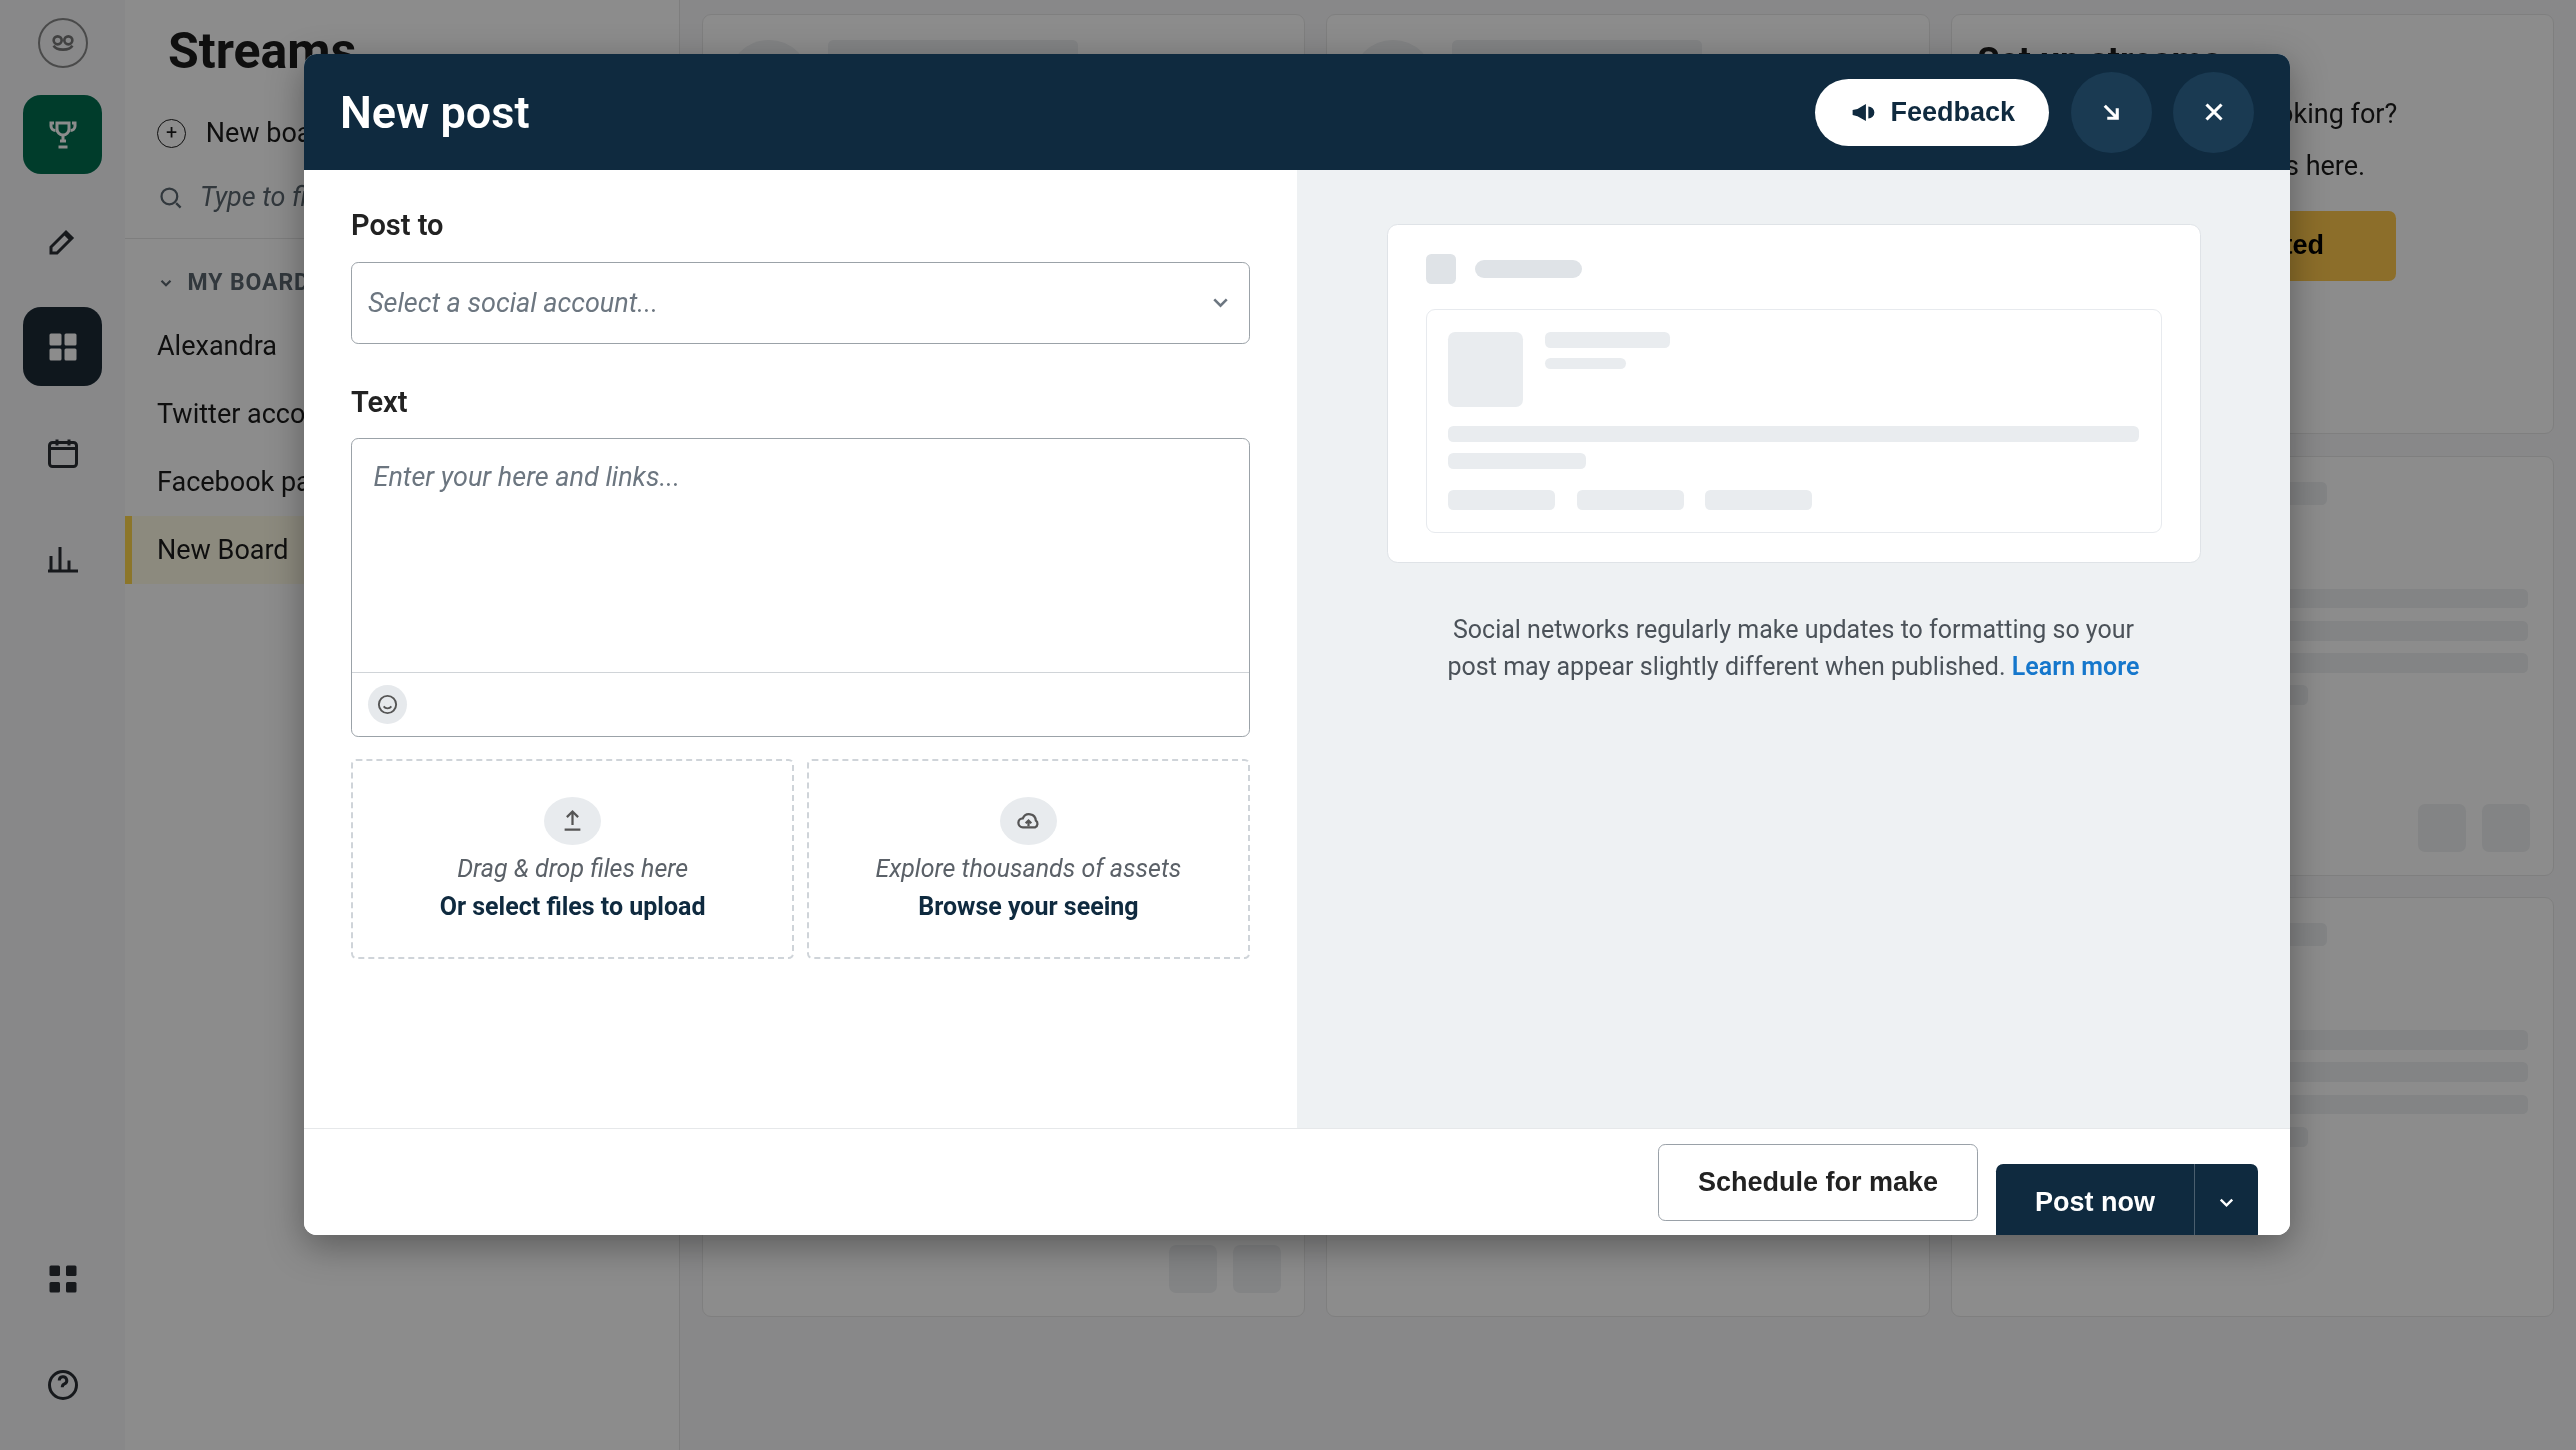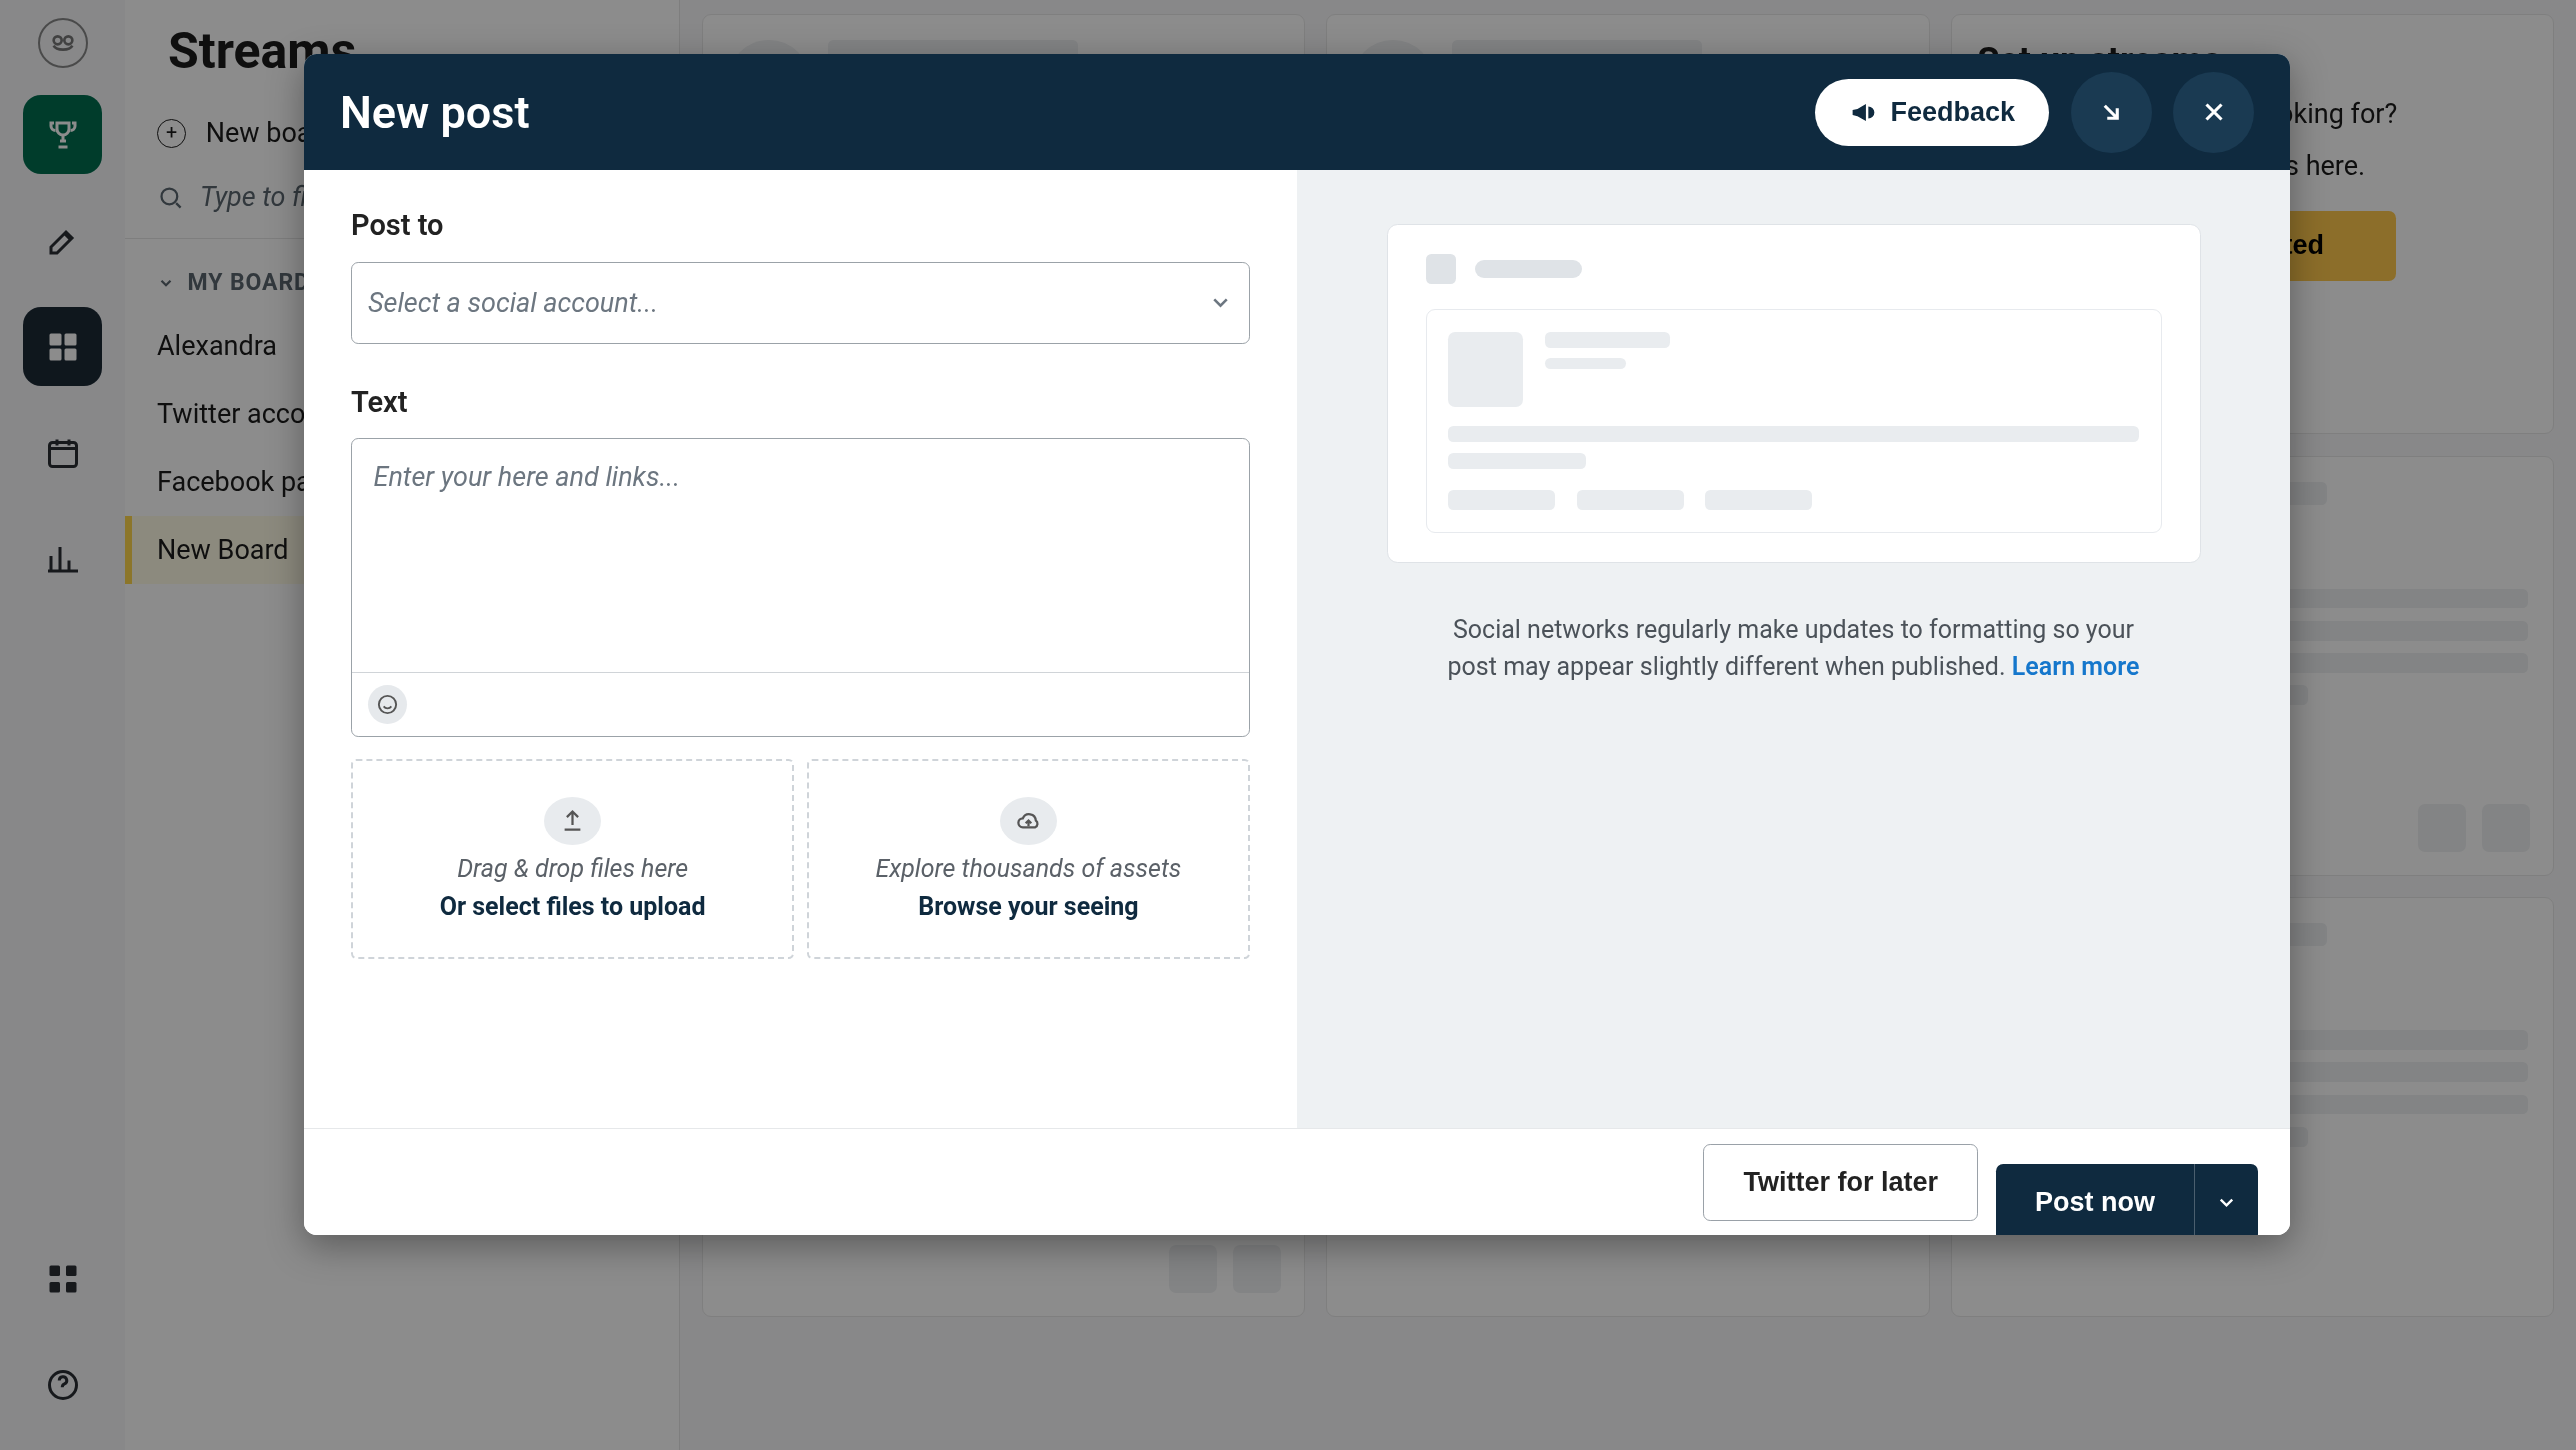--- a/index.html
+++ b/index.html
@@ -555,21 +555,21 @@
             </div>
         </div>
       </div>
       <div class="pv-note">
         <span>Social networks regularly make updates to formatting so your post may appear slightly different when published. </span><a href="#">Learn more</a>
       </div>
     </div>
   </div>
 
   <div class="modal-foot">
-    <button class="btn secondary">Twitter for later</button>
+    <button class="btn secondary">Schedule for make</button>
     <div class="btn-group">
       <button class="btn primary">Post now</button>
       <button class="btn primary chev">
         <svg width="23" height="23" viewBox="0 0 24 24" fill="none" stroke="#fff" stroke-width="2.5">
             <path d="M6 9l6 6 6-6"></path>
           </svg>
       </button>
     </div>
   </div>
 </div>

